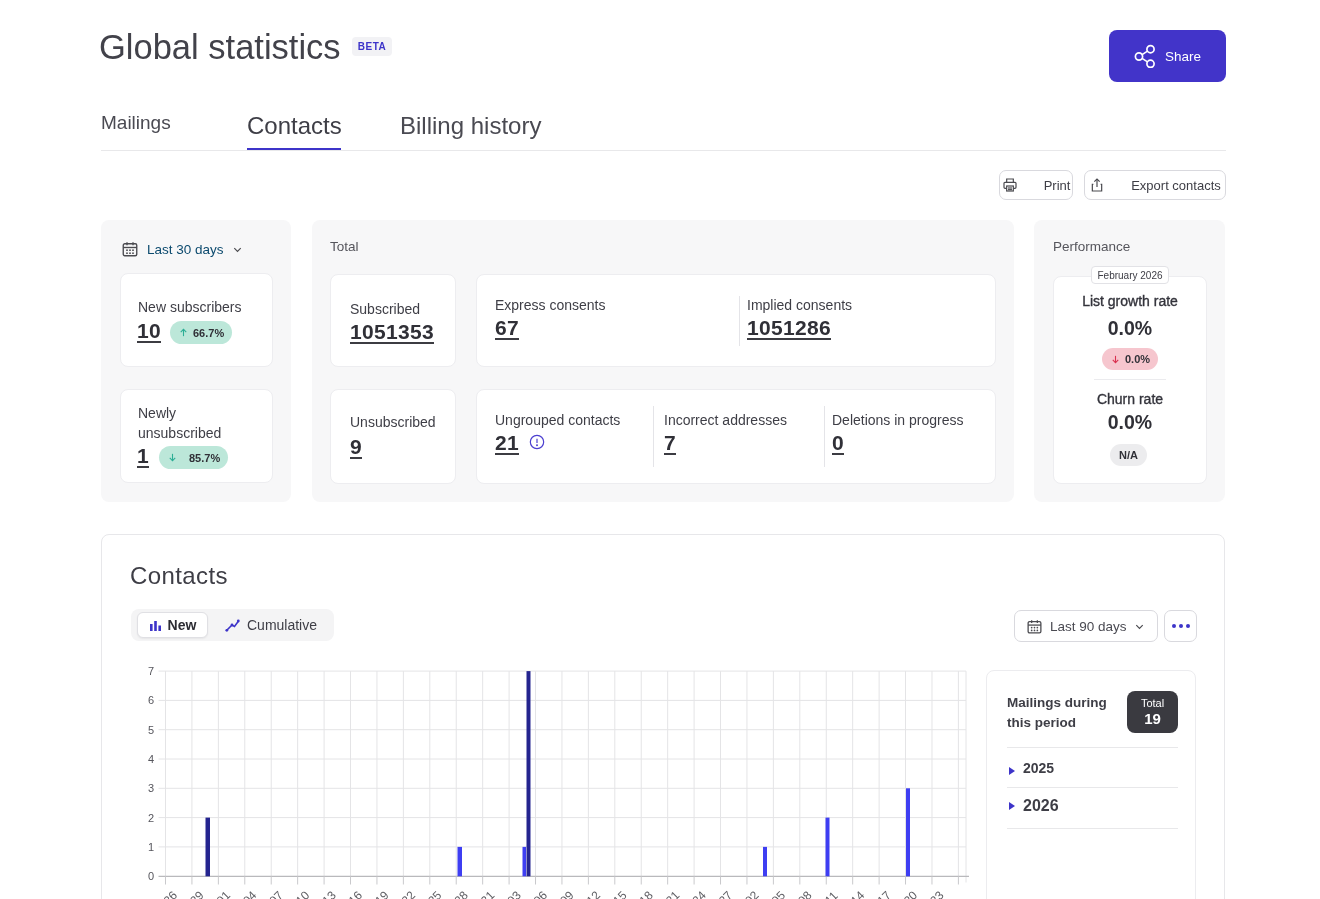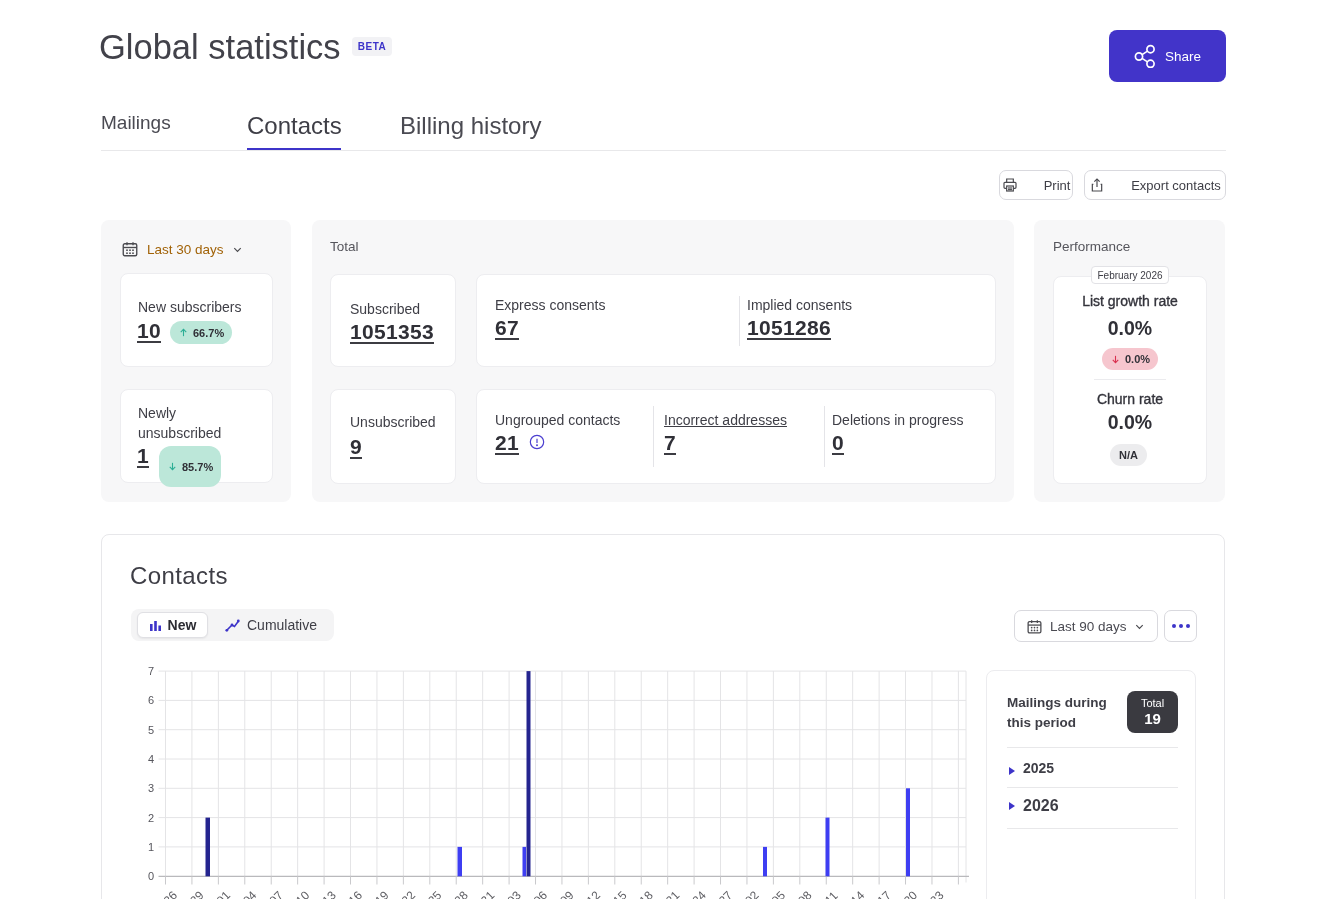--- a/index.html
+++ b/index.html
@@ -71,40 +71,40 @@
       <line x1="16" y1="3" x2="16" y2="7"></line>
     <g fill="#4a4a4f" stroke="none">
         <circle cx="8" cy="13.5" r="1.2"></circle>
         <circle cx="12" cy="13.5" r="1.2"></circle>
         <circle cx="16" cy="13.5" r="1.2"></circle>
         <circle cx="8" cy="17.5" r="1.2"></circle>
         <circle cx="12" cy="17.5" r="1.2"></circle>
         <circle cx="16" cy="17.5" r="1.2"></circle>
       </g>
   </svg>
-  <span style="font-size:13.5px; color:#a16207;">Last 30 days</span>
+  <span style="font-size:13.5px; color:#0c4a6e;">Last 30 days</span>
   <svg width="11" height="11" viewBox="0 0 24 24" fill="none" stroke="#4a4a4f" stroke-width="2.6">
       <path d="M5 9l7 7 7-7"></path>
     </svg>
 </div>
 <div class="wcard" style="left:120px; top:273px; width:153px; height:94px;">
   <div class="lbl" style="position:absolute; left:17px; top:23px;">New subscribers</div>
   <div class="num" style="position:absolute; left:16px; top:46.5px;">10</div>
   <div class="pill" style="position:absolute; left:49px; top:47px; height:23px; padding:0 8px; background:#bce7d9; gap:4px;">
     <svg width="11" height="11" viewBox="0 0 24 24" fill="none" stroke="#2cae95" stroke-width="2.4">
         <path d="M12 20V5"></path>
         <path d="M6 11l6-6 6 6"></path>
       </svg>
     <span>66.7%</span>
   </div>
 </div>
 <div class="wcard" style="left:120px; top:389px; width:153px; height:94px;">
   <div class="lbl" style="position:absolute; left:17px; top:13px;">Newly<br>unsubscribed</div>
   <div class="num" style="position:absolute; left:16px; top:55.5px;">1</div>
-  <div class="pill" style="position:absolute; left:38px; top:56px; height:41px; padding:0 8px; background:#bce7d9; gap:4px;">
+  <div class="pill" style="position:absolute; left:38px; top:56px; height:23px; padding:0 8px; background:#bce7d9; gap:11px;">
     <svg width="11" height="11" viewBox="0 0 24 24" fill="none" stroke="#2cae95" stroke-width="2.4">
         <path d="M12 4v15"></path>
         <path d="M6 13l6 6 6-6"></path>
       </svg>
     <span>85.7%</span>
   </div>
 </div>
 
 <div class="panel" style="left:312px; width:702px;"></div>
 <div class="ptitle" style="left:330px; top:239px;">Total</div>
@@ -127,21 +127,21 @@
   <div class="lbl" style="position:absolute; left:18px; top:20px;">Ungrouped contacts</div>
   <div class="num" style="position:absolute; left:18px; top:42.5px;">21</div>
   <div style="position:absolute; left:52px; top:44px;">
     <svg width="16" height="16" viewBox="0 0 24 24" fill="none" stroke="#4b3fd0" stroke-width="1.8">
         <circle cx="12" cy="12" r="10"></circle>
         <line x1="12" y1="7" x2="12" y2="13.5"></line>
         <circle cx="12" cy="16.8" r="0.6" fill="#4b3fd0"></circle>
       </svg>
   </div>
   <div style="position:absolute; left:175.5px; top:16px; width:1px; height:61px; background:#e4e4e8;"></div>
-  <div class="lbl" style="position:absolute; left:187px; top:20px;text-decoration:underline;">Incorrect addresses</div>
+  <div class="lbl" style="position:absolute; left:187px; top:20px;">Incorrect addresses</div>
   <div class="num" style="position:absolute; left:187px; top:42.5px;">7</div>
   <div style="position:absolute; left:347px; top:16px; width:1px; height:61px; background:#e4e4e8;"></div>
   <div class="lbl" style="position:absolute; left:355px; top:20px;">Deletions in progress</div>
   <div class="num" style="position:absolute; left:355px; top:42.5px;">0</div>
 </div>
 
 <div class="panel" style="left:1034px; width:191px;"></div>
 <div class="ptitle" style="left:1053px; top:239px;">Performance</div>
 <div class="wcard" style="left:1053px; top:276px; width:154px; height:208px;"></div>
 <div class="abs" style="left:1091px; top:266px; width:78px; height:18px; background:#fff; border:1px solid #e2e2e6; border-radius:4px; display:flex; align-items:center; justify-content:center;">

